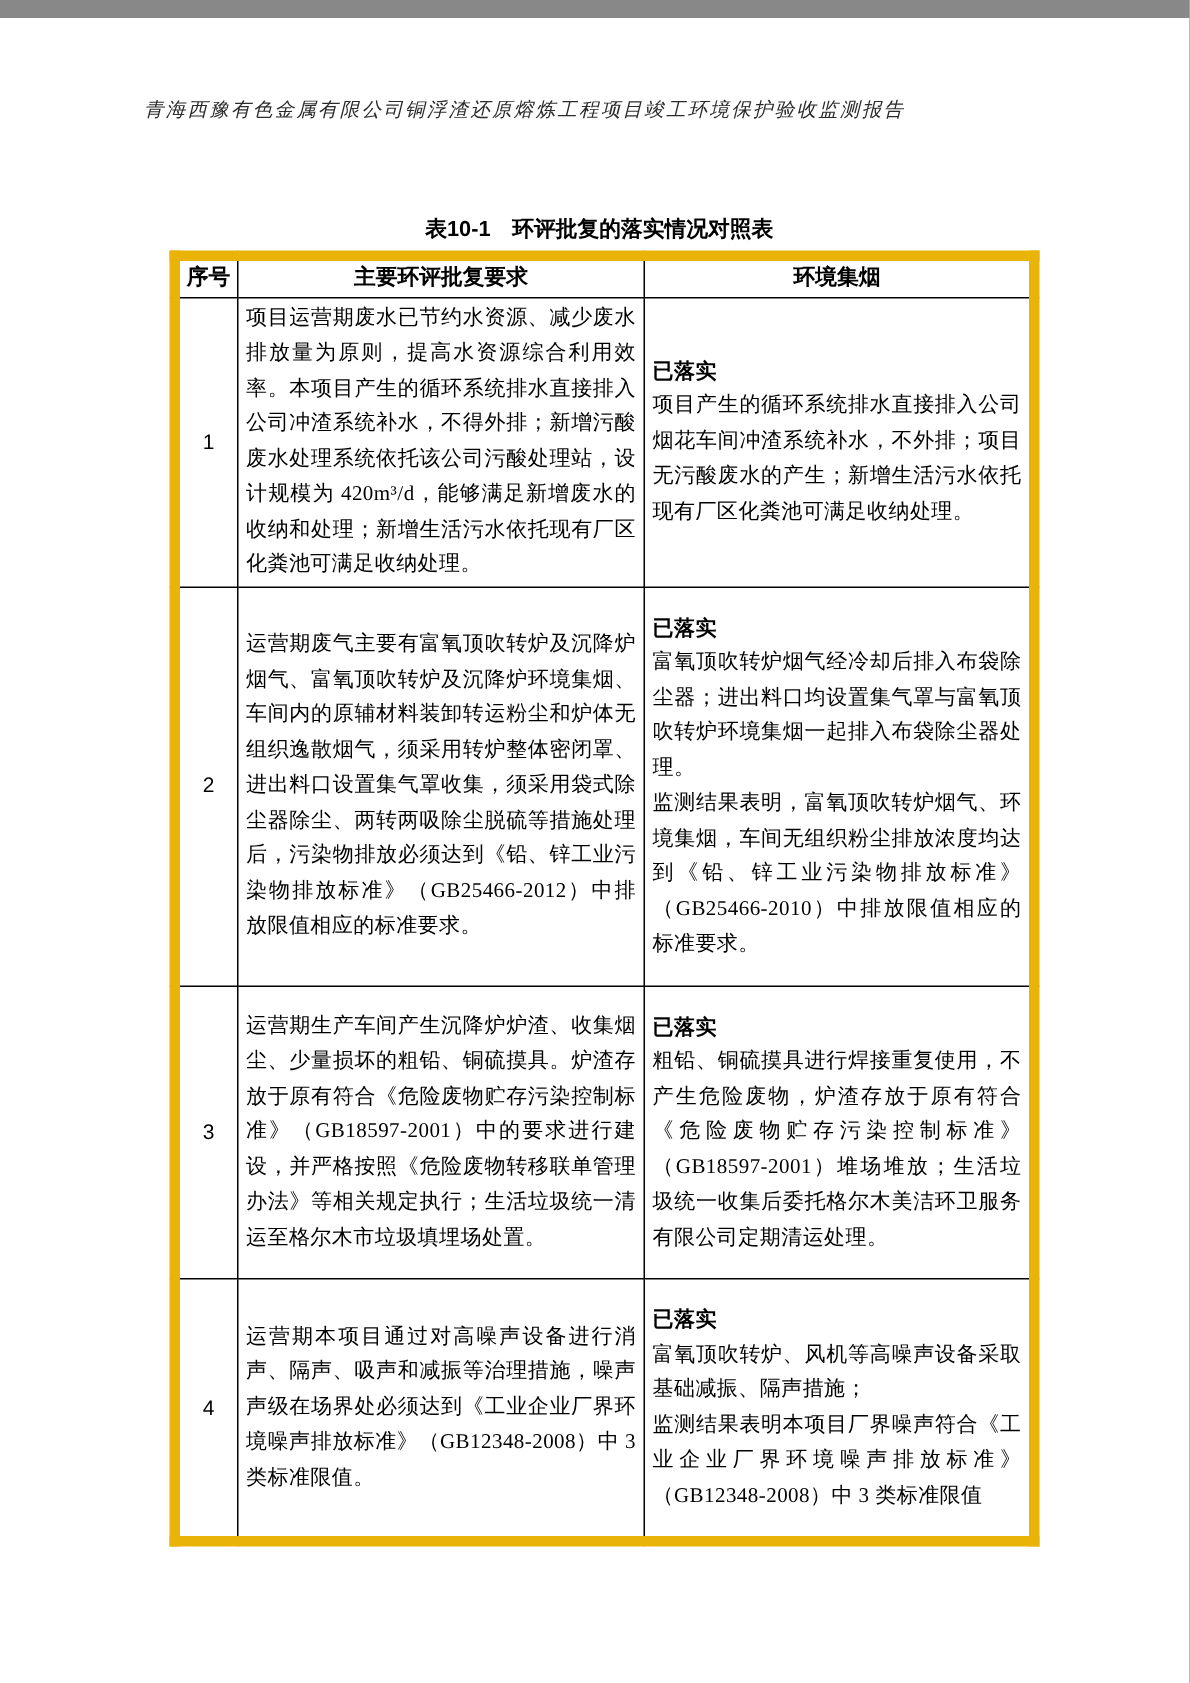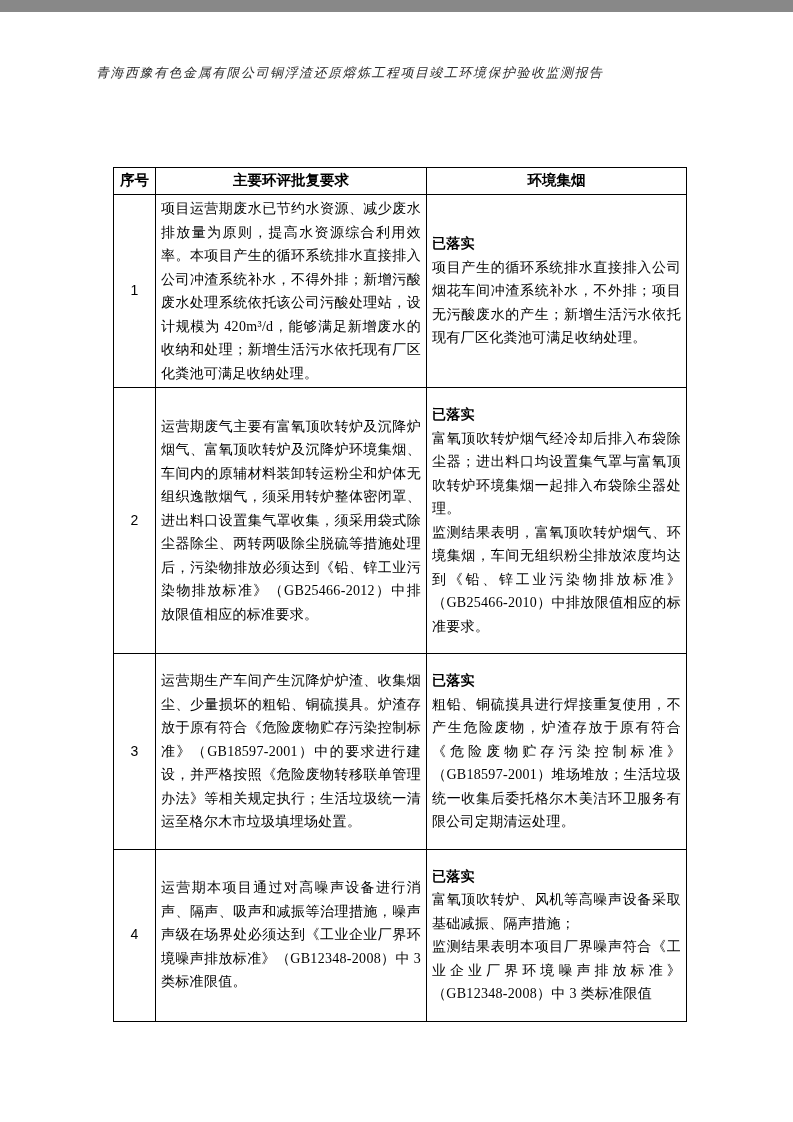--- a/index.html
+++ b/index.html
@@ -44,21 +44,21 @@
     font-size: 14.5px;
     font-weight: bold;
   }
   table.compliance {
     position: absolute;
     left: 113px;
     top: 155px;
     width: 573px;
     border-collapse: collapse;
     table-layout: fixed;
-    border: 1px solid #eab308;
+    border: 7px solid #eab308;
   }
   table.compliance th, table.compliance td {
     border: 1px solid #000;
     vertical-align: middle;
     font-size: 14px;
     line-height: 23.5px;
   }
   table.compliance thead tr { height: 27px; }
   table.compliance th {
     font-family: "Liberation Sans", "DejaVu Sans", sans-serif;
@@ -103,20 +103,21 @@
   }
 </style>
 </head>
 <body>
 
 <div class="page">
 
   <div class="doc-header">青海西豫有色金属有限公司铜浮渣还原熔炼工程项目竣工环境保护验收监测报告</div>
 
 
+  <div class="table-caption">表10-1　环评批复的落实情况对照表</div>
 
   <table class="compliance">
     <colgroup>
       <col style="width:42px">
       <col style="width:271px">
       <col style="width:260px">
     </colgroup>
     <thead>
       <tr>
         <th>序号</th>

